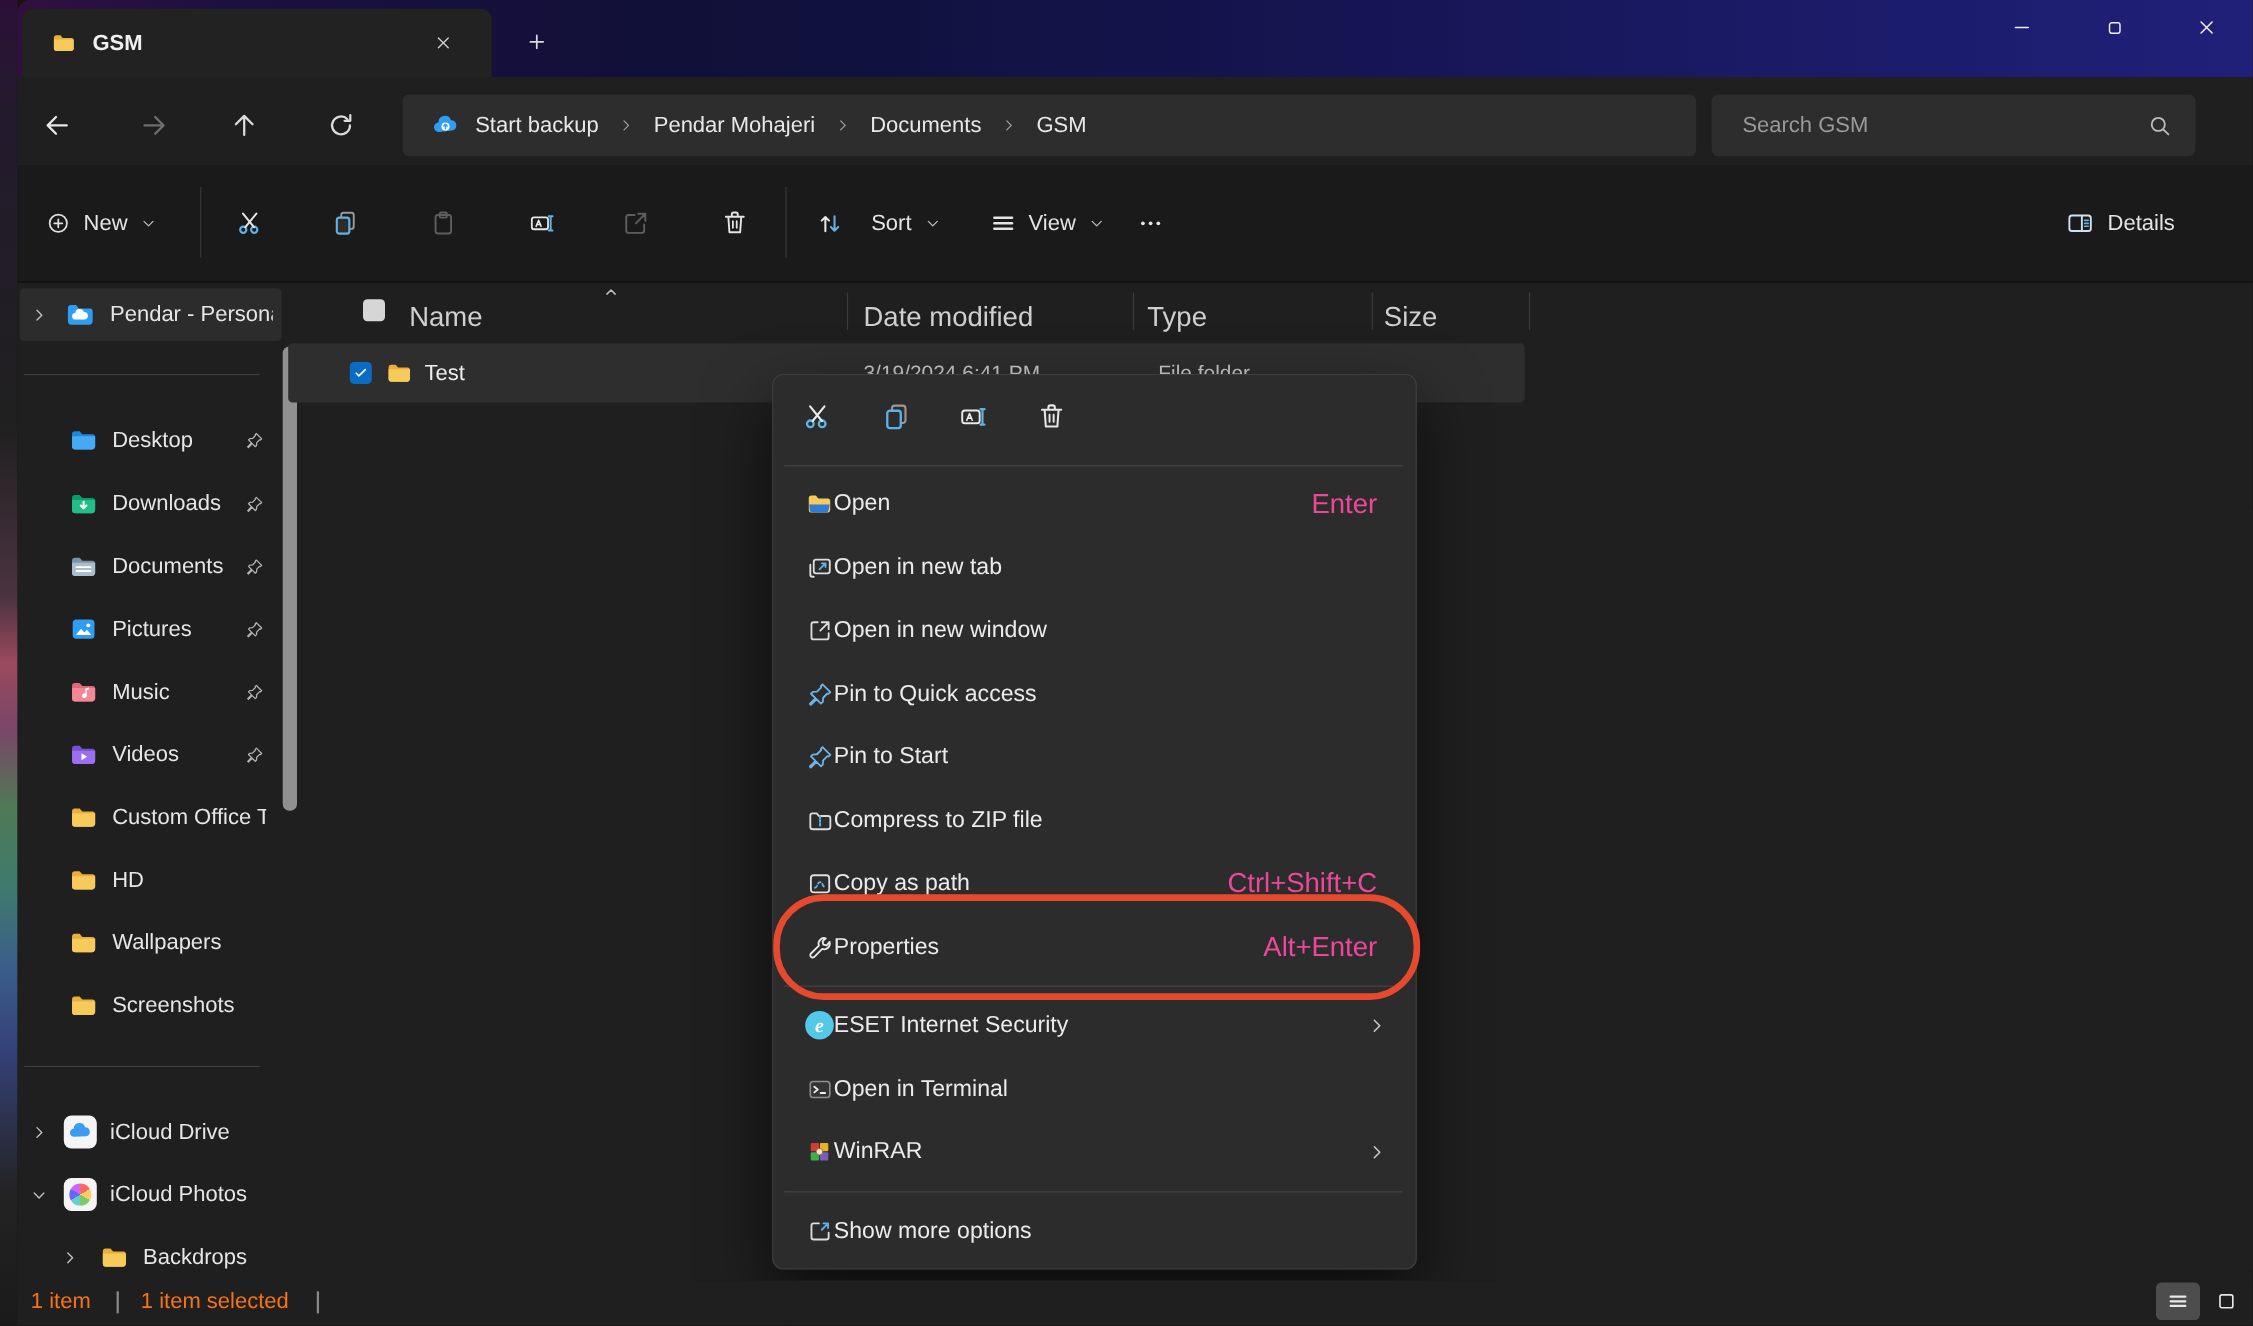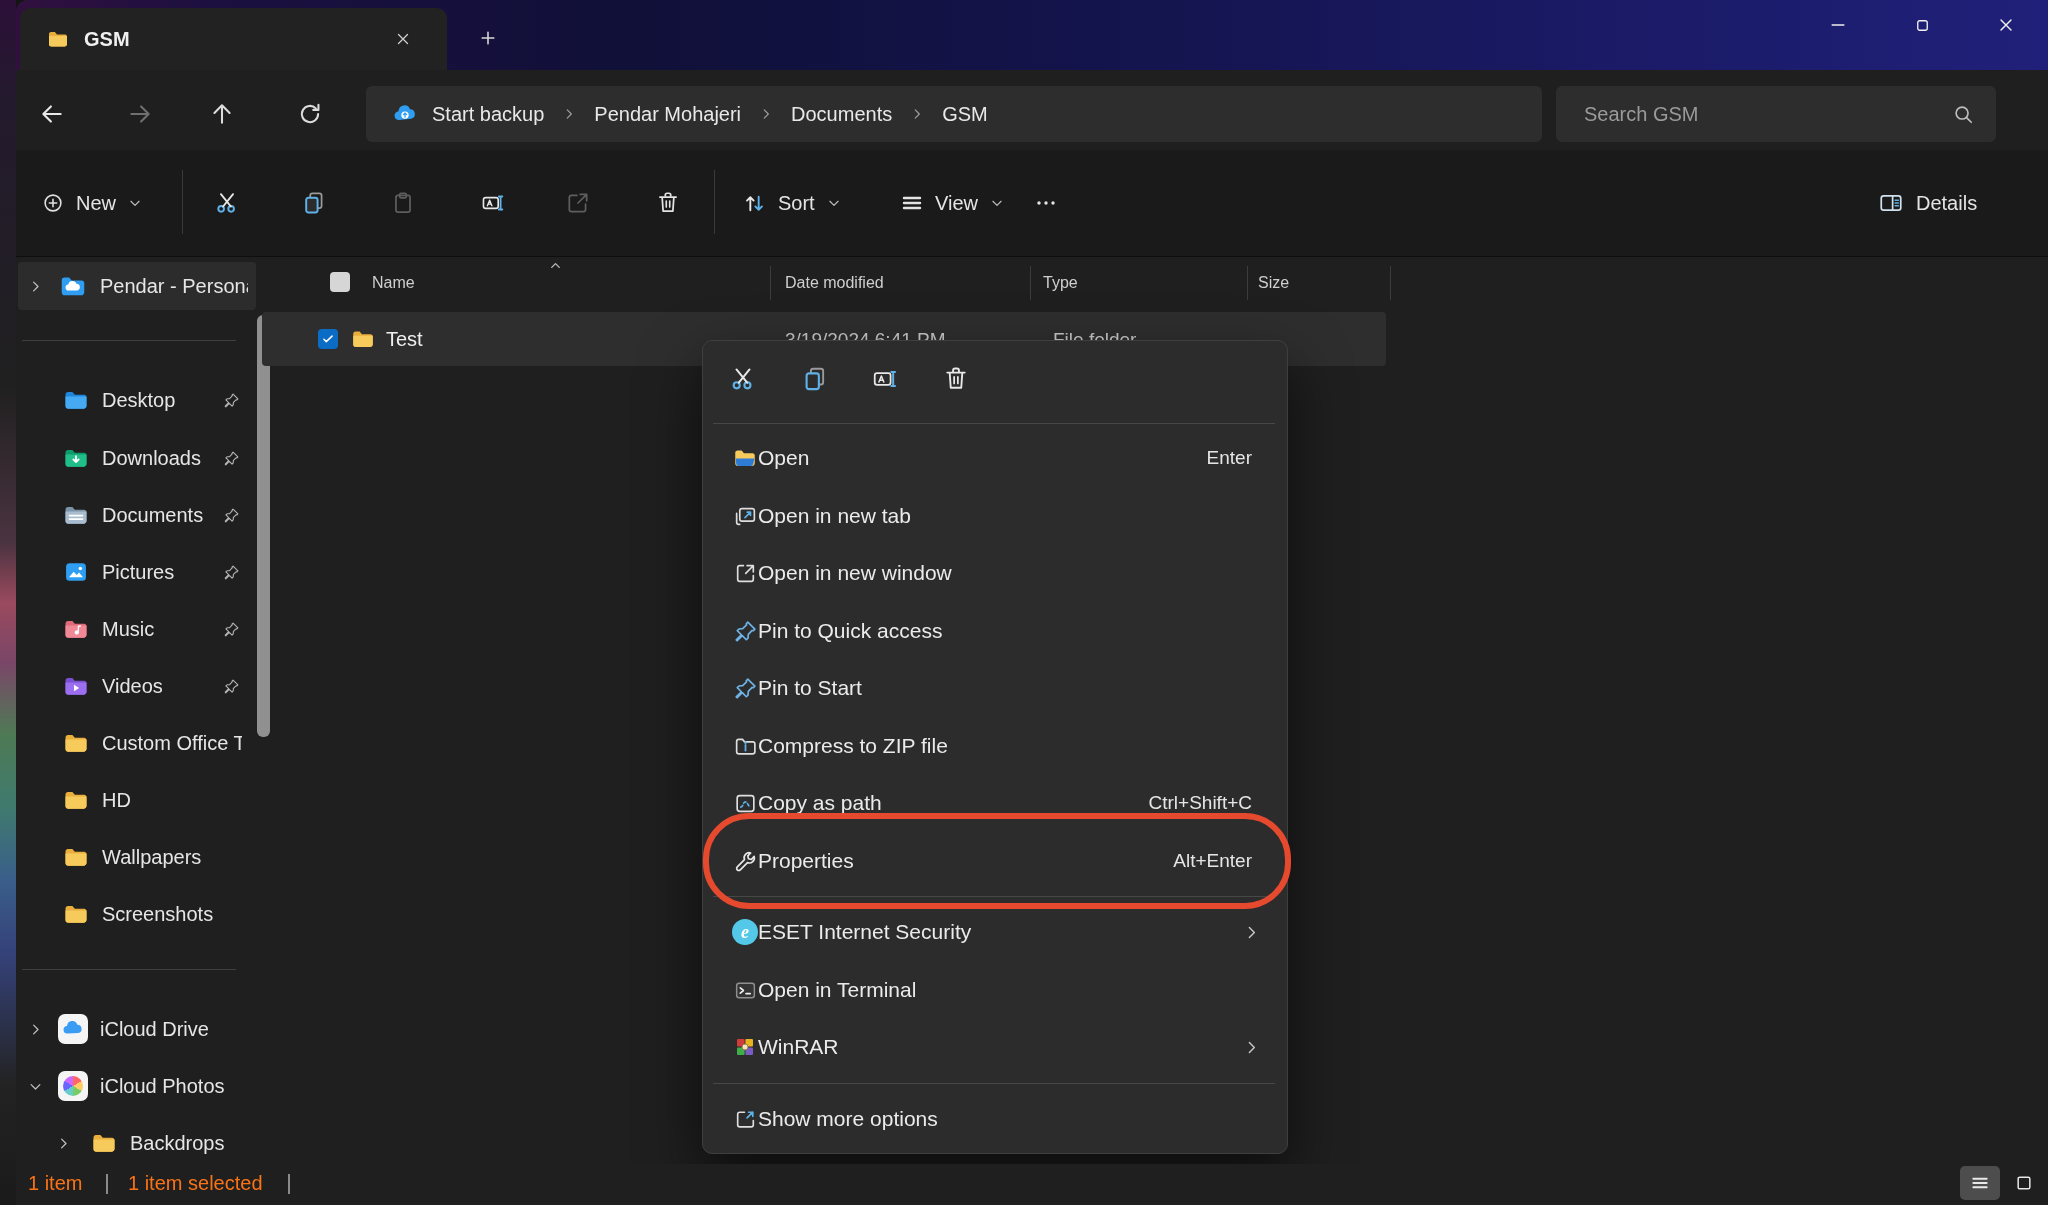--- a/index.html
+++ b/index.html
@@ -27,42 +27,42 @@
   #searchbox input{background:transparent;border:none;outline:none;color:#9a9a9a;font-size:20px;
     font-family:"Liberation Sans",sans-serif;margin-left:26px;width:340px}
   #searchbox input::placeholder{color:#9a9a9a}
   
   #toolbar{left:16px;top:150px;width:2032px;height:106px;background:#1a1a1a;border-bottom:1px solid #0e0e0e}
   .tbtn{display:flex;align-items:center;justify-content:center;border-radius:6px;color:#e0e0e0}
   .tlabel{font-size:20px;color:#e4e4e4}
   .tsep{top:170px;width:1px;height:64px;background:#3a3a3a}
   .caret{color:#bdbdbd}
   
-  .hdr{font-size:16px;color:#cfcfcf}
+  .hdr{font-size:25px;color:#cfcfcf}
   .hsep{top:266px;width:1px;height:34px;background:#3c3c3c}
   .checkbox{width:20px;height:20px;border-radius:4px}
   #row-test{left:262px;top:312px;width:1124px;height:54px;background:#2e2e2e;border-radius:4px}
   .cell{font-size:19px;color:#c8c8c8;white-space:nowrap}
   
   .si{position:absolute;left:18px;width:238px;height:48px;display:flex;align-items:center;border-radius:4px}
   .si .lbl{font-size:20px;color:#e6e6e6;margin-left:12px;white-space:nowrap;overflow:hidden}
   .si .pin{position:absolute;right:16px;color:#b4b4b4}
   .si .chev{position:absolute;left:10px;color:#c0c0c0}
   .sdiv{position:absolute;left:22px;width:214px;height:1px;background:#3f3f3f}
   .fsq{width:30px;height:30px;border-radius:7px;background:#f5f5f5;display:flex;align-items:center;justify-content:center}
   #side-scroll{left:257px;top:315px;width:13px;height:422px;background:#909090;border-radius:6px}
   
   #ctx{left:702px;top:340px;width:584px;height:812px;background:#2c2c2c;border:1px solid #3f3f3f;border-radius:10px;
        box-shadow:0 26px 60px rgba(0,0,0,.6)}
   .qa{position:absolute;top:12px;width:48px;height:52px;display:flex;align-items:center;justify-content:center;border-radius:6px}
   .mdiv{position:absolute;left:10px;width:562px;height:1px;background:#474747}
   .mi{position:absolute;left:5px;width:574px;height:58px;border-radius:6px;display:flex;align-items:center}
   .mi-ic{width:26px;height:26px;margin-left:24px;display:flex;align-items:center;justify-content:center}
   .mi-label{font-size:21px;color:#ebebeb;white-space:nowrap}
-  .mi-short{position:absolute;right:30px;font-size:19px;color:#e5e5e5}
+  .mi-short{position:absolute;right:30px;font-size:25px;color:#ec4899}
   .mi-sub{position:absolute;right:22px;color:#c9c9c9;display:flex}
   #annotation-ellipse{left:0px;top:472px;width:576px;height:84px;border:6px solid #E64A2E;border-radius:46px;pointer-events:none}
   .eset-badge{width:26px;height:26px;border-radius:50%;background:#54c8e8;color:#fff;display:flex;align-items:center;justify-content:center;
               font-size:18px;font-weight:700;font-family:"Liberation Serif",serif}
   
   #statusbar{left:16px;top:1164px;width:2032px;height:41px;background:#1f1f1f}
   .stxt{font-size:20px;color:#f97316}
   .ssep{position:absolute;top:10px;width:2px;height:20px;background:#8a8a8a}
   .viewbtn{position:absolute;top:2px;width:40px;height:34px;border-radius:5px;display:flex;align-items:center;justify-content:center;color:#e8e8e8}
 </style>
@@ -383,21 +383,21 @@
 <div class="abs tbtn" style="left:646px;top:181px;width:44px;height:44px;color:#e4e4e4">
   <svg class="ic" width="26" height="26">
       <use href="#i-trash"></use>
     </svg>
 </div>
 <div class="abs tsep" style="left:714px"></div>
 <div class="abs tbtn" style="left:738px;top:181px;width:128px;height:44px;justify-content:flex-start">
   <svg class="ic" width="25" height="25" style="margin-left:4px">
       <use href="#i-sort"></use>
     </svg>
-  <span class="tlabel" style="margin-left:11px">Sort</span>
+  <span class="tlabel" style="margin-left:25px">Sort</span>
   <svg class="ic caret" width="14" height="14" style="margin-left:12px">
       <use href="#i-chevD"></use>
     </svg>
 </div>
 <div class="abs tbtn" style="left:896px;top:181px;width:132px;height:44px;justify-content:flex-start;color:#e4e4e4">
   <svg class="ic" width="24" height="24" style="margin-left:4px">
       <use href="#i-view"></use>
     </svg>
   <span class="tlabel" style="margin-left:11px">View</span>
   <svg class="ic caret" width="14" height="14" style="margin-left:12px">

